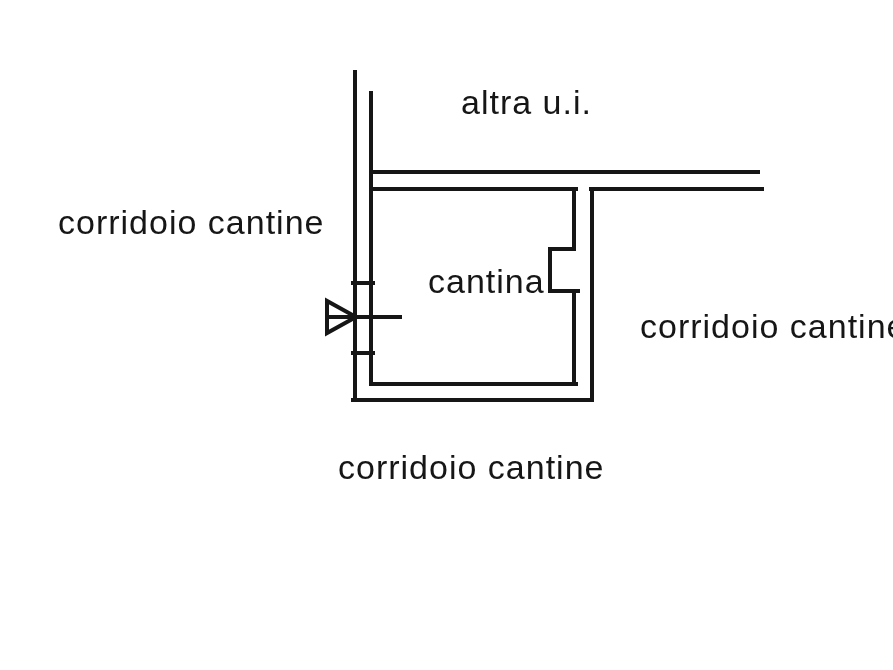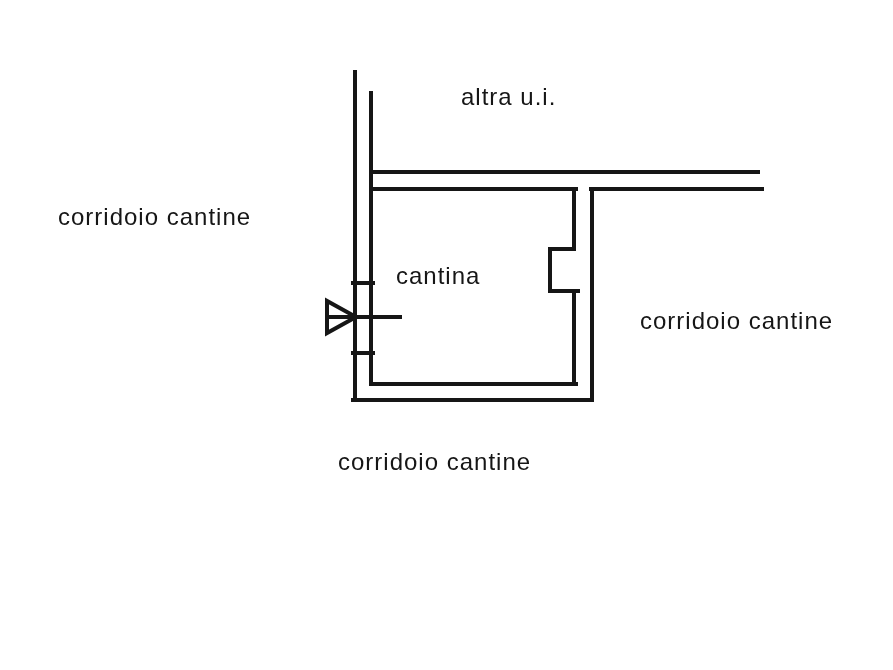--- a/index.html
+++ b/index.html
@@ -20,28 +20,28 @@
     background: #ffffff;
   }
   .plan-svg {
     position: absolute;
     left: 0;
     top: 0;
   }
   .label {
     position: absolute;
     color: #161616;
-    font-size: 24px;
+    font-size: 34px;
     letter-spacing: 1px;
     line-height: 1;
     white-space: nowrap;
   }
   .label-altra-ui        { left: 461px; top: 85px;  }
   .label-corr-left       { left: 58px;  top: 205px; }
-  .label-cantina         { left: 396px; top: 264px; }
+  .label-cantina         { left: 428px; top: 264px; }
   .label-corr-right      { left: 640px; top: 309px; }
   .label-corr-bottom     { left: 338px; top: 450px; }
   .plan-title {
     position: absolute;
     left: 176px;
     top: 562px;
     color: #161616;
     font-size: 50px;
     letter-spacing: 0.5px;
     line-height: 1;

